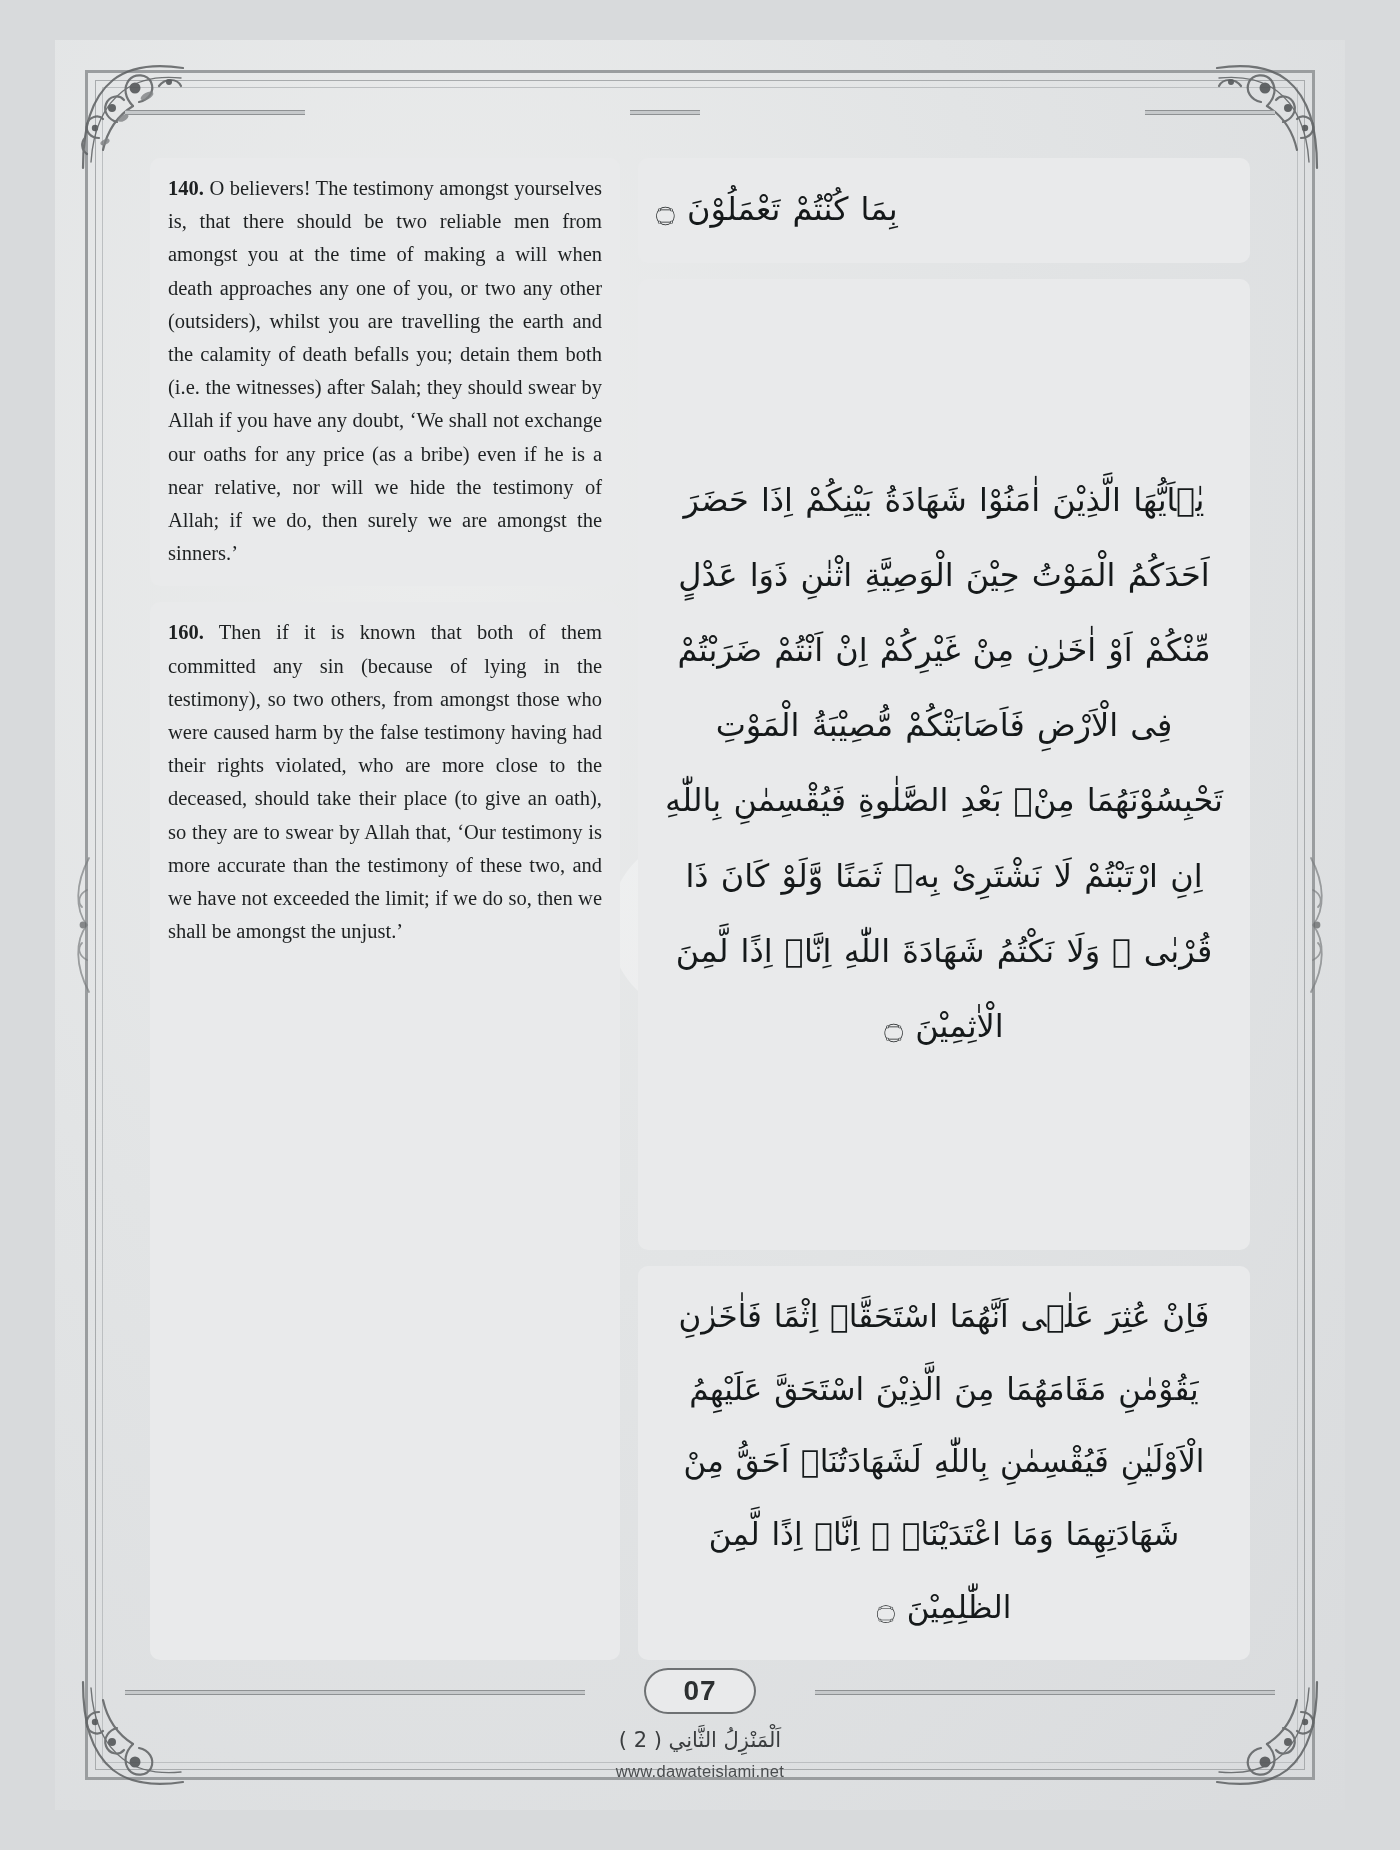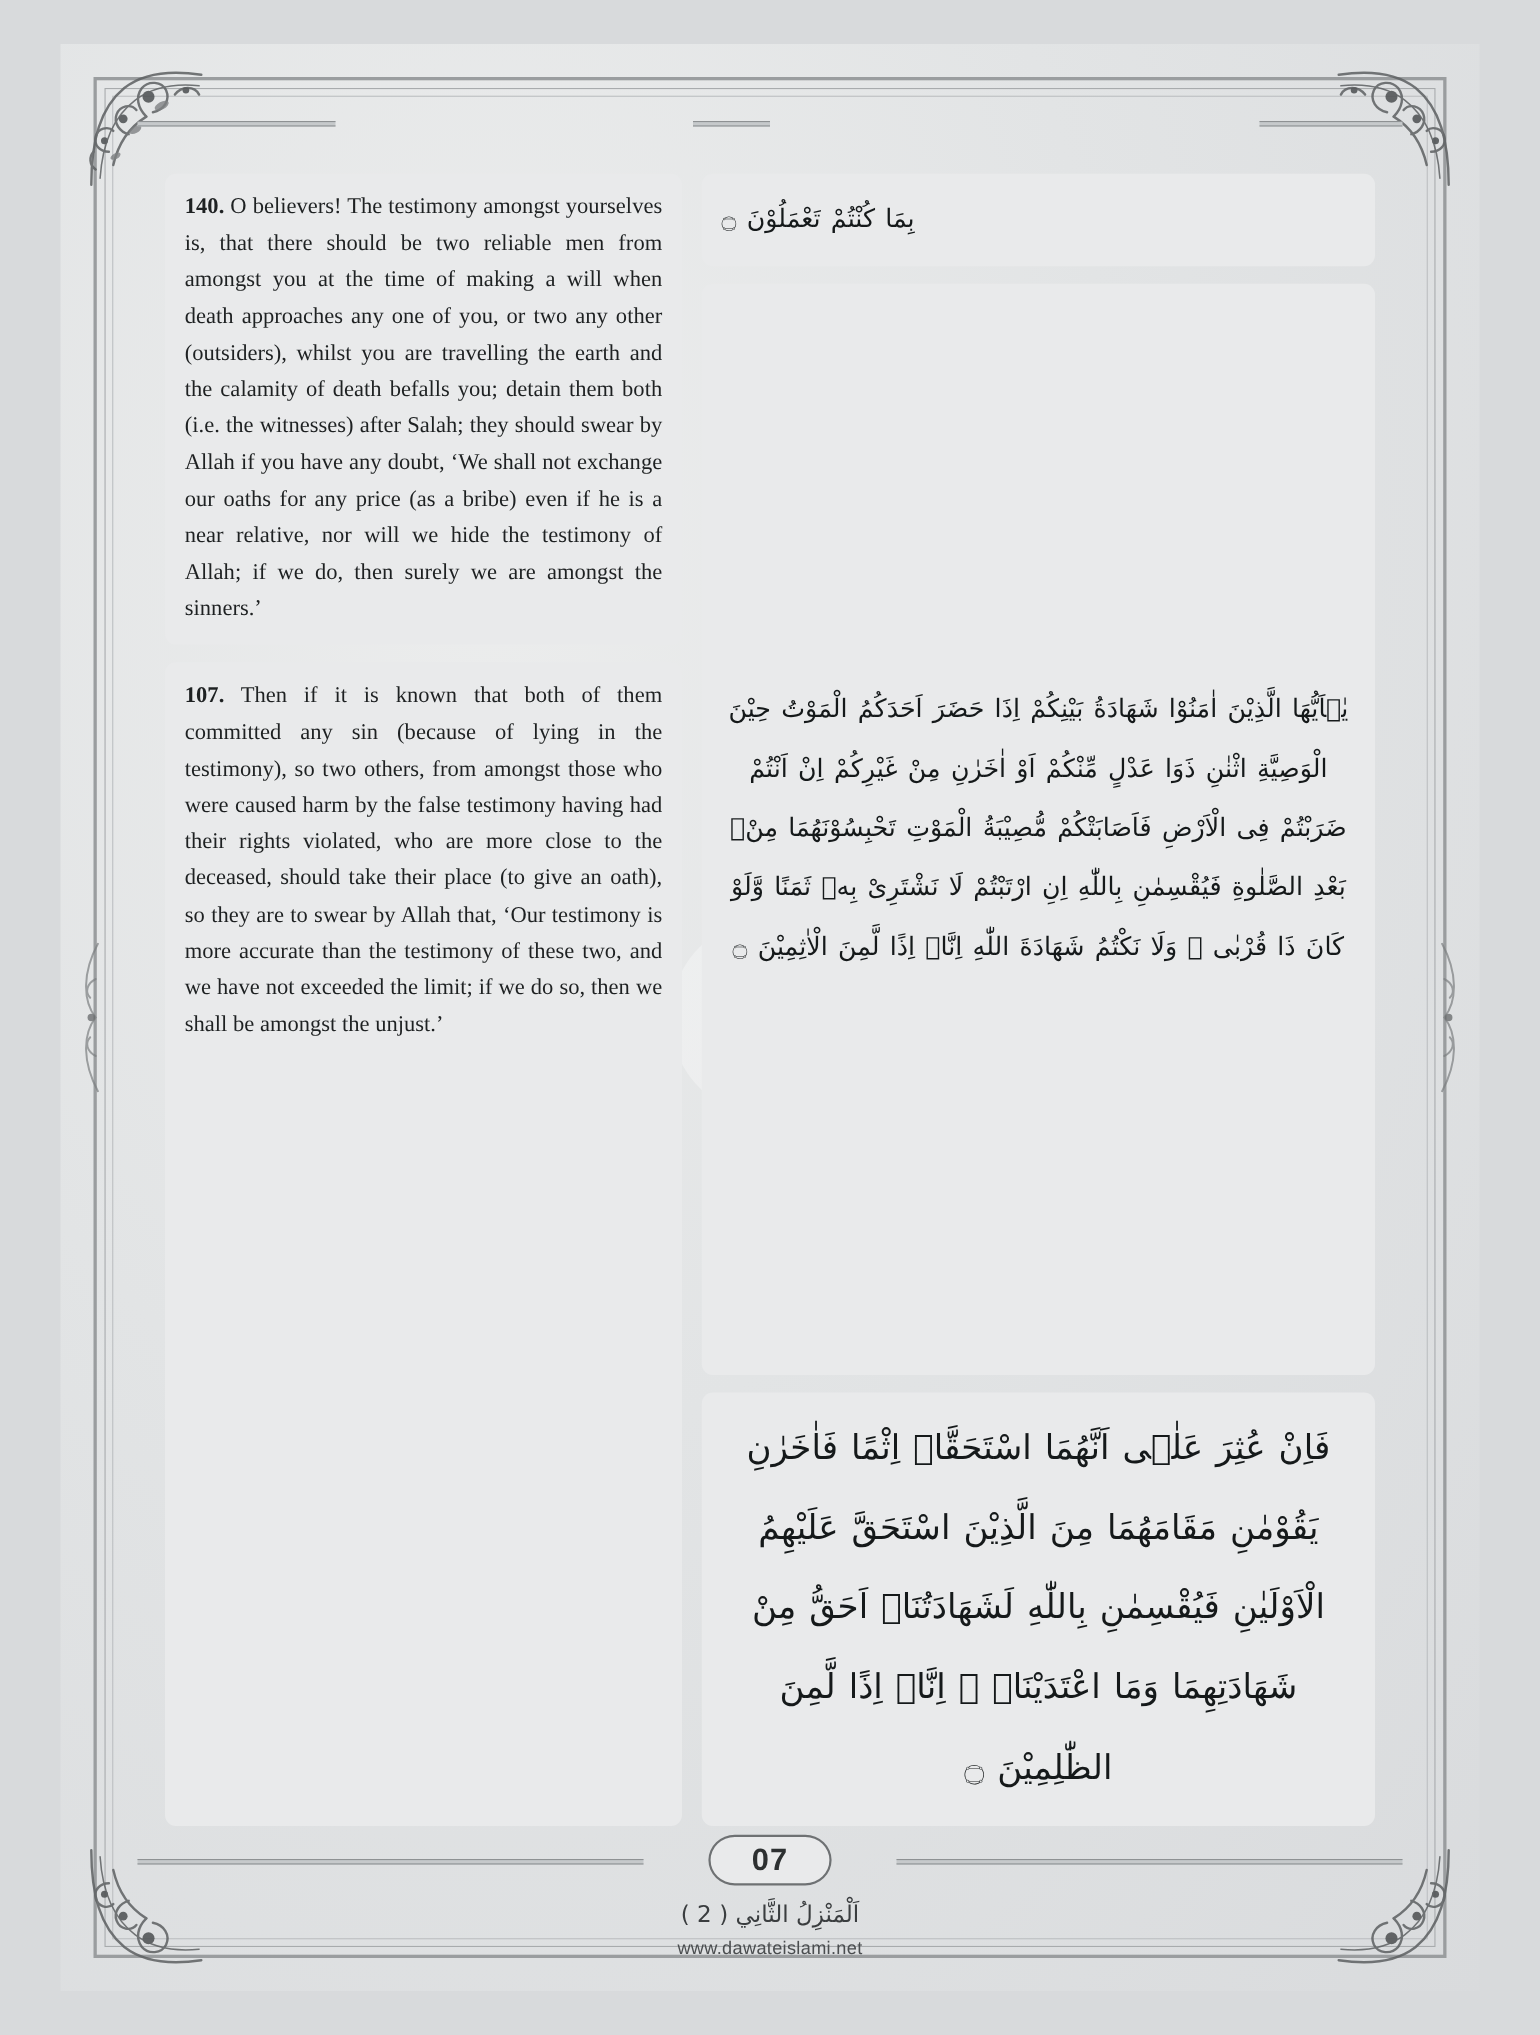--- a/index.html
+++ b/index.html
@@ -145,21 +145,21 @@
     font-weight: 700;
   }
 
   
   .ar-text {
     font-family: "DejaVu Sans", sans-serif;
     direction: rtl;
     text-align: center;
     color: #15191a;
     line-height: 2.35;
-    font-size: 23px;
+    font-size: 32px;
     word-spacing: 2px;
   }
   .ar-text.small { font-size: 31px; }
 
   
   #box-en-top   { min-height: 66px; display:flex; align-items:center; }
   #box-ar-top   { min-height: 66px; display:flex; align-items:center; justify-content:flex-end; width:100%;}
   #box-ar-top .ar-text { width: 100%; text-align: left; direction: rtl; }
 
   #box-en-106 { flex: 0 0 auto; }
@@ -345,21 +345,21 @@
 
     <div class="col" id="col-english">
 
 
       <div class="verse-box" id="box-en-106">
         <p class="en-text"><span class="vnum">140.</span>
           <span>O believers! The testimony amongst yourselves is, that there should be two reliable men from amongst you at the time of making a will when death approaches any one of you, or two any other (outsiders), whilst you are travelling the earth and the calamity of death befalls you; detain them both (i.e. the witnesses) after Salah; they should swear by Allah if you have any doubt, ‘We shall not exchange our oaths for any price (as a bribe) even if he is a near relative, nor will we hide the testimony of Allah; if we do, then surely we are amongst the sinners.’</span></p>
       </div>
 
       <div class="verse-box" id="box-en-107">
-        <p class="en-text"><span class="vnum">107.</span>
+        <p class="en-text"><span class="vnum">160.</span>
           <span>Then if it is known that both of them committed any sin (because of lying in the testimony), so two others, from amongst those who were caused harm by the false testimony having had their rights violated, who are more close to the deceased, should take their place (to give an oath), so they are to swear by Allah that, ‘Our testimony is more accurate than the testimony of these two, and we have not exceeded the limit; if we do so, then we shall be amongst the unjust.’</span></p>
       </div>
     </div>
 
     <div class="col" id="col-arabic">
 
       <div class="verse-box" id="box-ar-top">
         <p class="ar-text">بِمَا كُنْتُمْ تَعْمَلُوْنَ ۝</p>
       </div>
 

